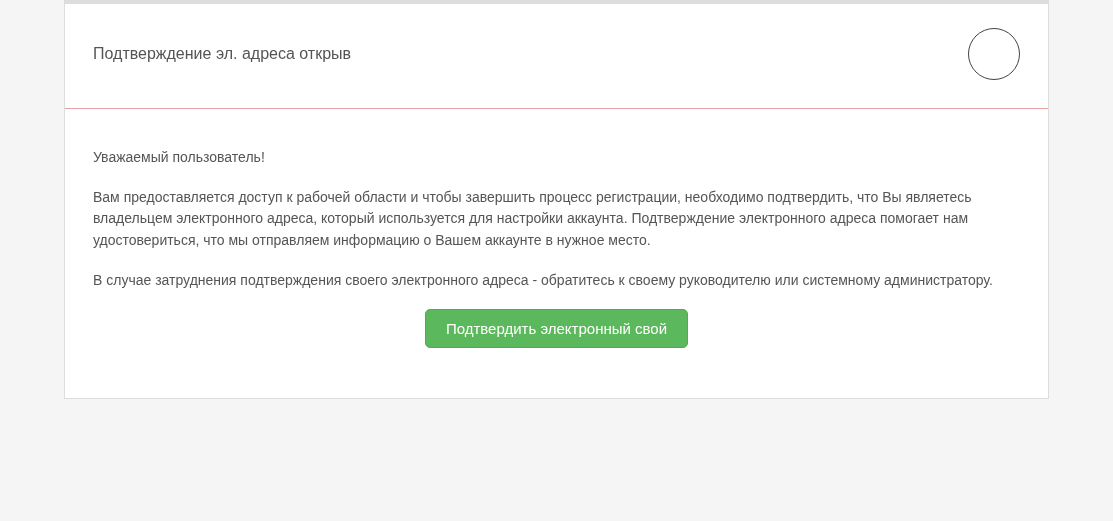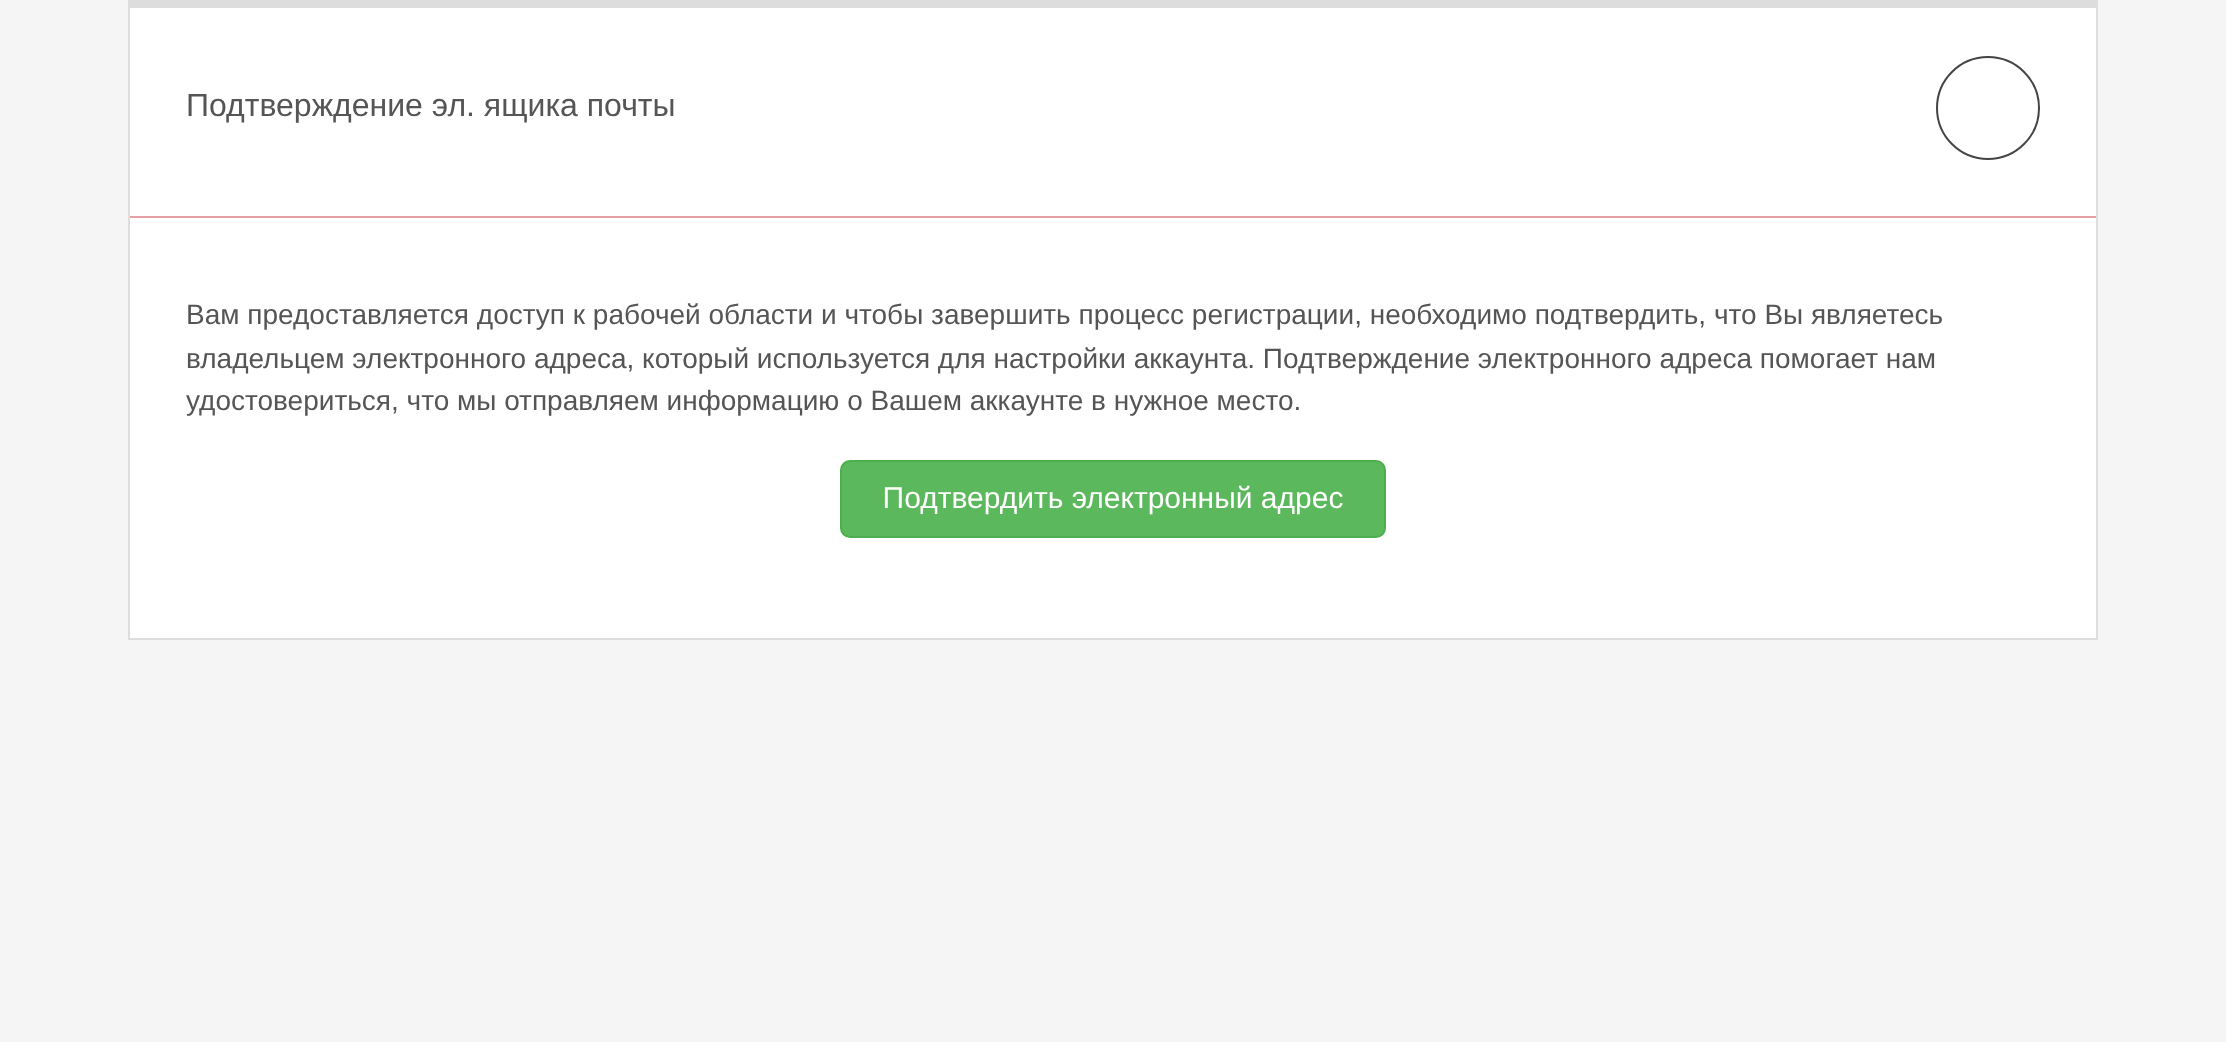--- a/index.html
+++ b/index.html
@@ -81,22 +81,24 @@
     .warning-label {
       color: #666666;
     }
   </style>
 </head>
 <body>
 
 <div class="container">
   <div class="header-bar"></div>
   <div class="header">
-    <div class="header-title">Подтверждение эл. ящика почты</div>
+    <div class="header-title">Подтверждение эл. адреса открыв</div>
     <div class="header-circle"></div>
   </div>
   <div class="content">
+    <p class="paragraph">Уважаемый пользователь!</p>
     <p class="paragraph">Вам предоставляется доступ к рабочей области и чтобы завершить процесс регистрации, необходимо подтвердить, что Вы являетесь владельцем электронного адреса, который используется для настройки аккаунта. Подтверждение электронного адреса помогает нам удостовериться, что мы отправляем информацию о Вашем аккаунте в нужное место.</p>
+    <p class="paragraph">В случае затруднения подтверждения своего электронного адреса - обратитесь к своему руководителю или системному администратору.</p>
     <div class="button-wrap">
-      <button class="confirm-button">Подтвердить электронный адрес</button>
+      <button class="confirm-button">Подтвердить электронный свой</button>
     </div>
   </div>
 </div>
 
 </body></html>

